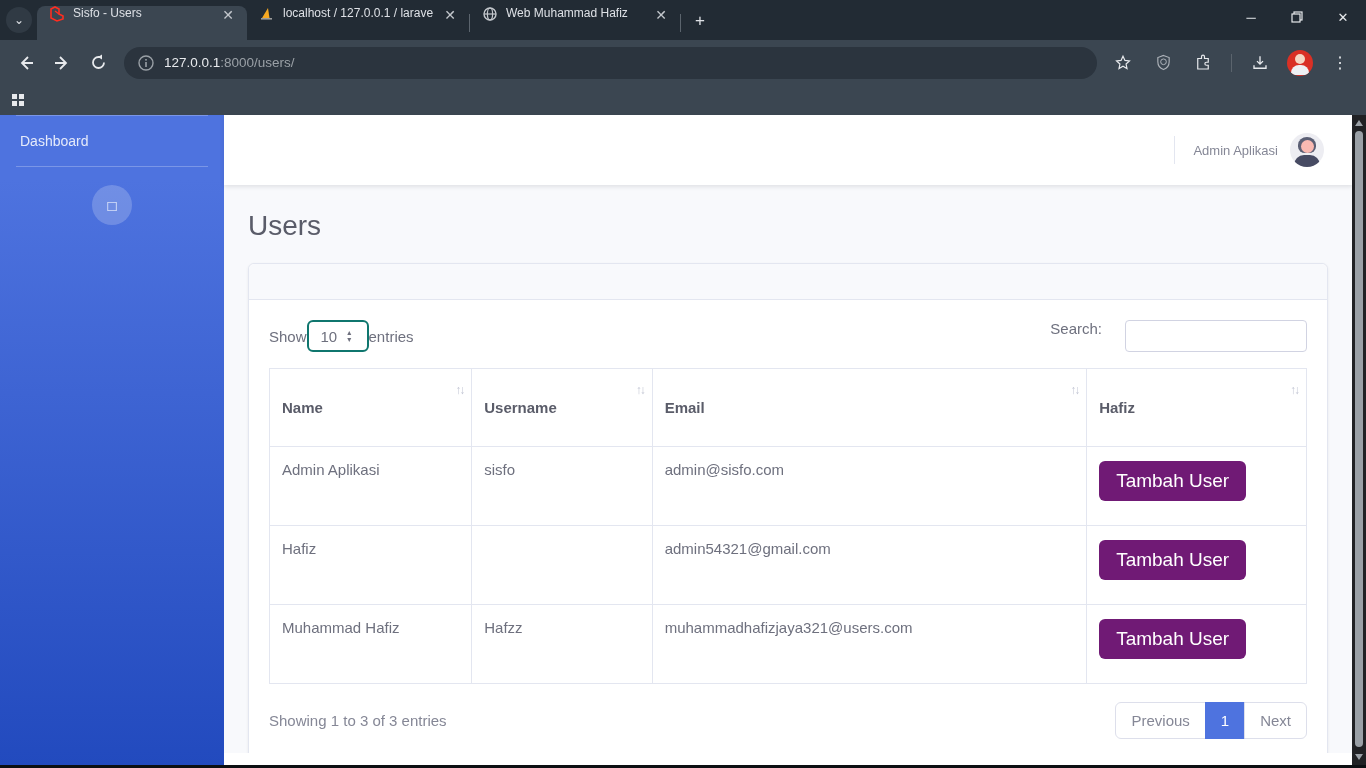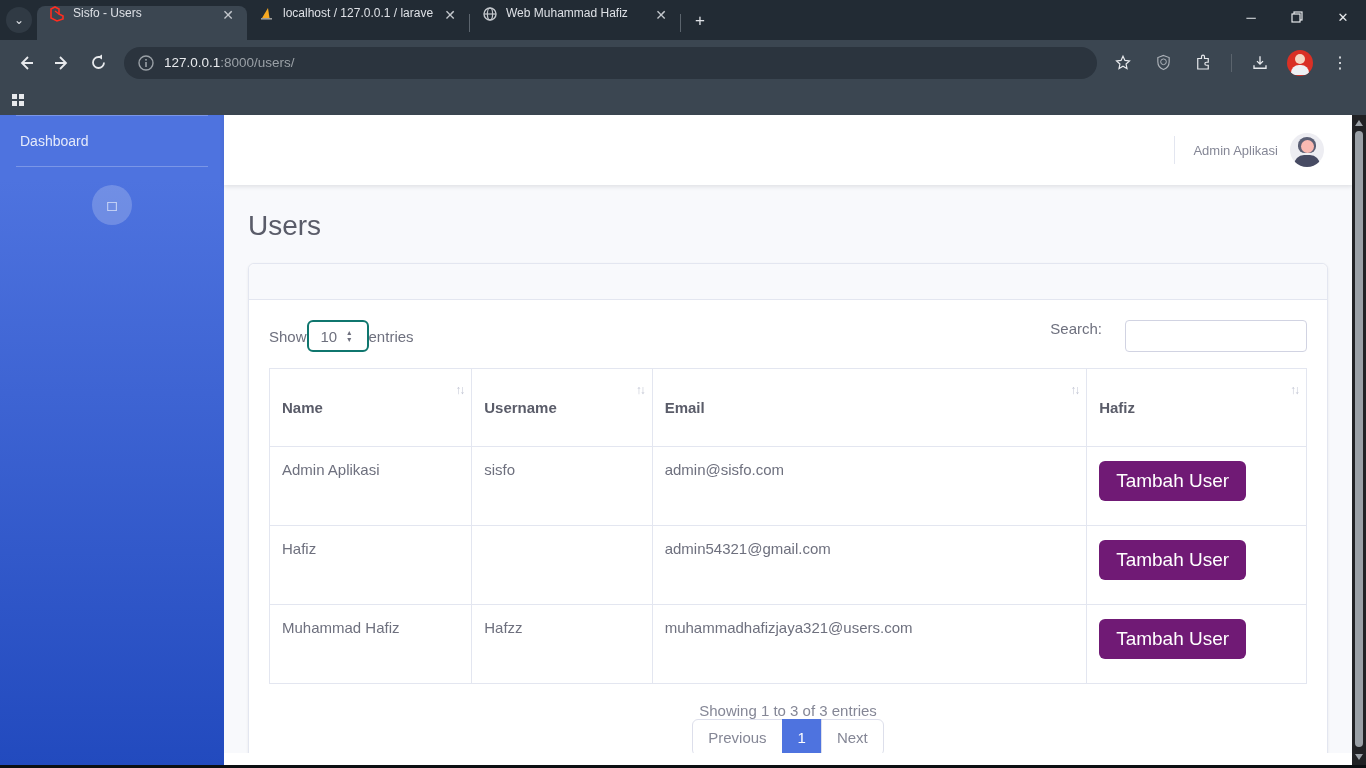--- a/index.html
+++ b/index.html
@@ -67,21 +67,21 @@
   .dt-search input { width:182px; height:32px; border:1px solid #d1d3e2; border-radius:4px; padding:0 8px; font-size:14px; color:#6e707e; outline:none; }
 
   table.dt { width:100%; border-collapse:collapse; font-size:15px; }
   table.dt th, table.dt td { border:1px solid #e3e6f0; text-align:left; vertical-align:top; }
   table.dt th { color:#5a5c69; font-weight:700; padding:30px 12px; position:relative; }
   table.dt td { color:#6e707e; padding:14px 12px; height:79px; }
   .sort { position:absolute; right:8px; top:14px; font-size:12px; color:#c3c6d4; letter-spacing:-2px; }
   .col-name { width:19.5%; } .col-user { width:17.4%; } .col-email { width:41.9%; } .col-action { width:21.2%; }
   .btn-primary { display:inline-block; background:#701a75; color:#fff; border:none; border-radius:6px; padding:9px 17px; font-size:19px; font-family:inherit; }
 
-  .dt-footer { display:flex; justify-content:space-between; align-items:center; margin-top:18px;flex-direction:column; }
+  .dt-footer { display:flex; justify-content:space-between; align-items:center; margin-top:18px; }
   .dt-info { color:#858796; font-size:15px; }
   .pagination { display:flex; }
   .page-item { border:1px solid #dddfeb; background:#fff; color:#858796; font-size:15px; padding:9px 15px; margin-left:-1px; }
   .page-item.first { border-radius:6px 0 0 6px; margin-left:0; }
   .page-item.last { border-radius:0 6px 6px 0; }
   .page-item.active { background:#4e73df; border-color:#4e73df; color:#fff; }
 
   .page-footer { height:12px; background:#fff; flex:none; }
 
   

